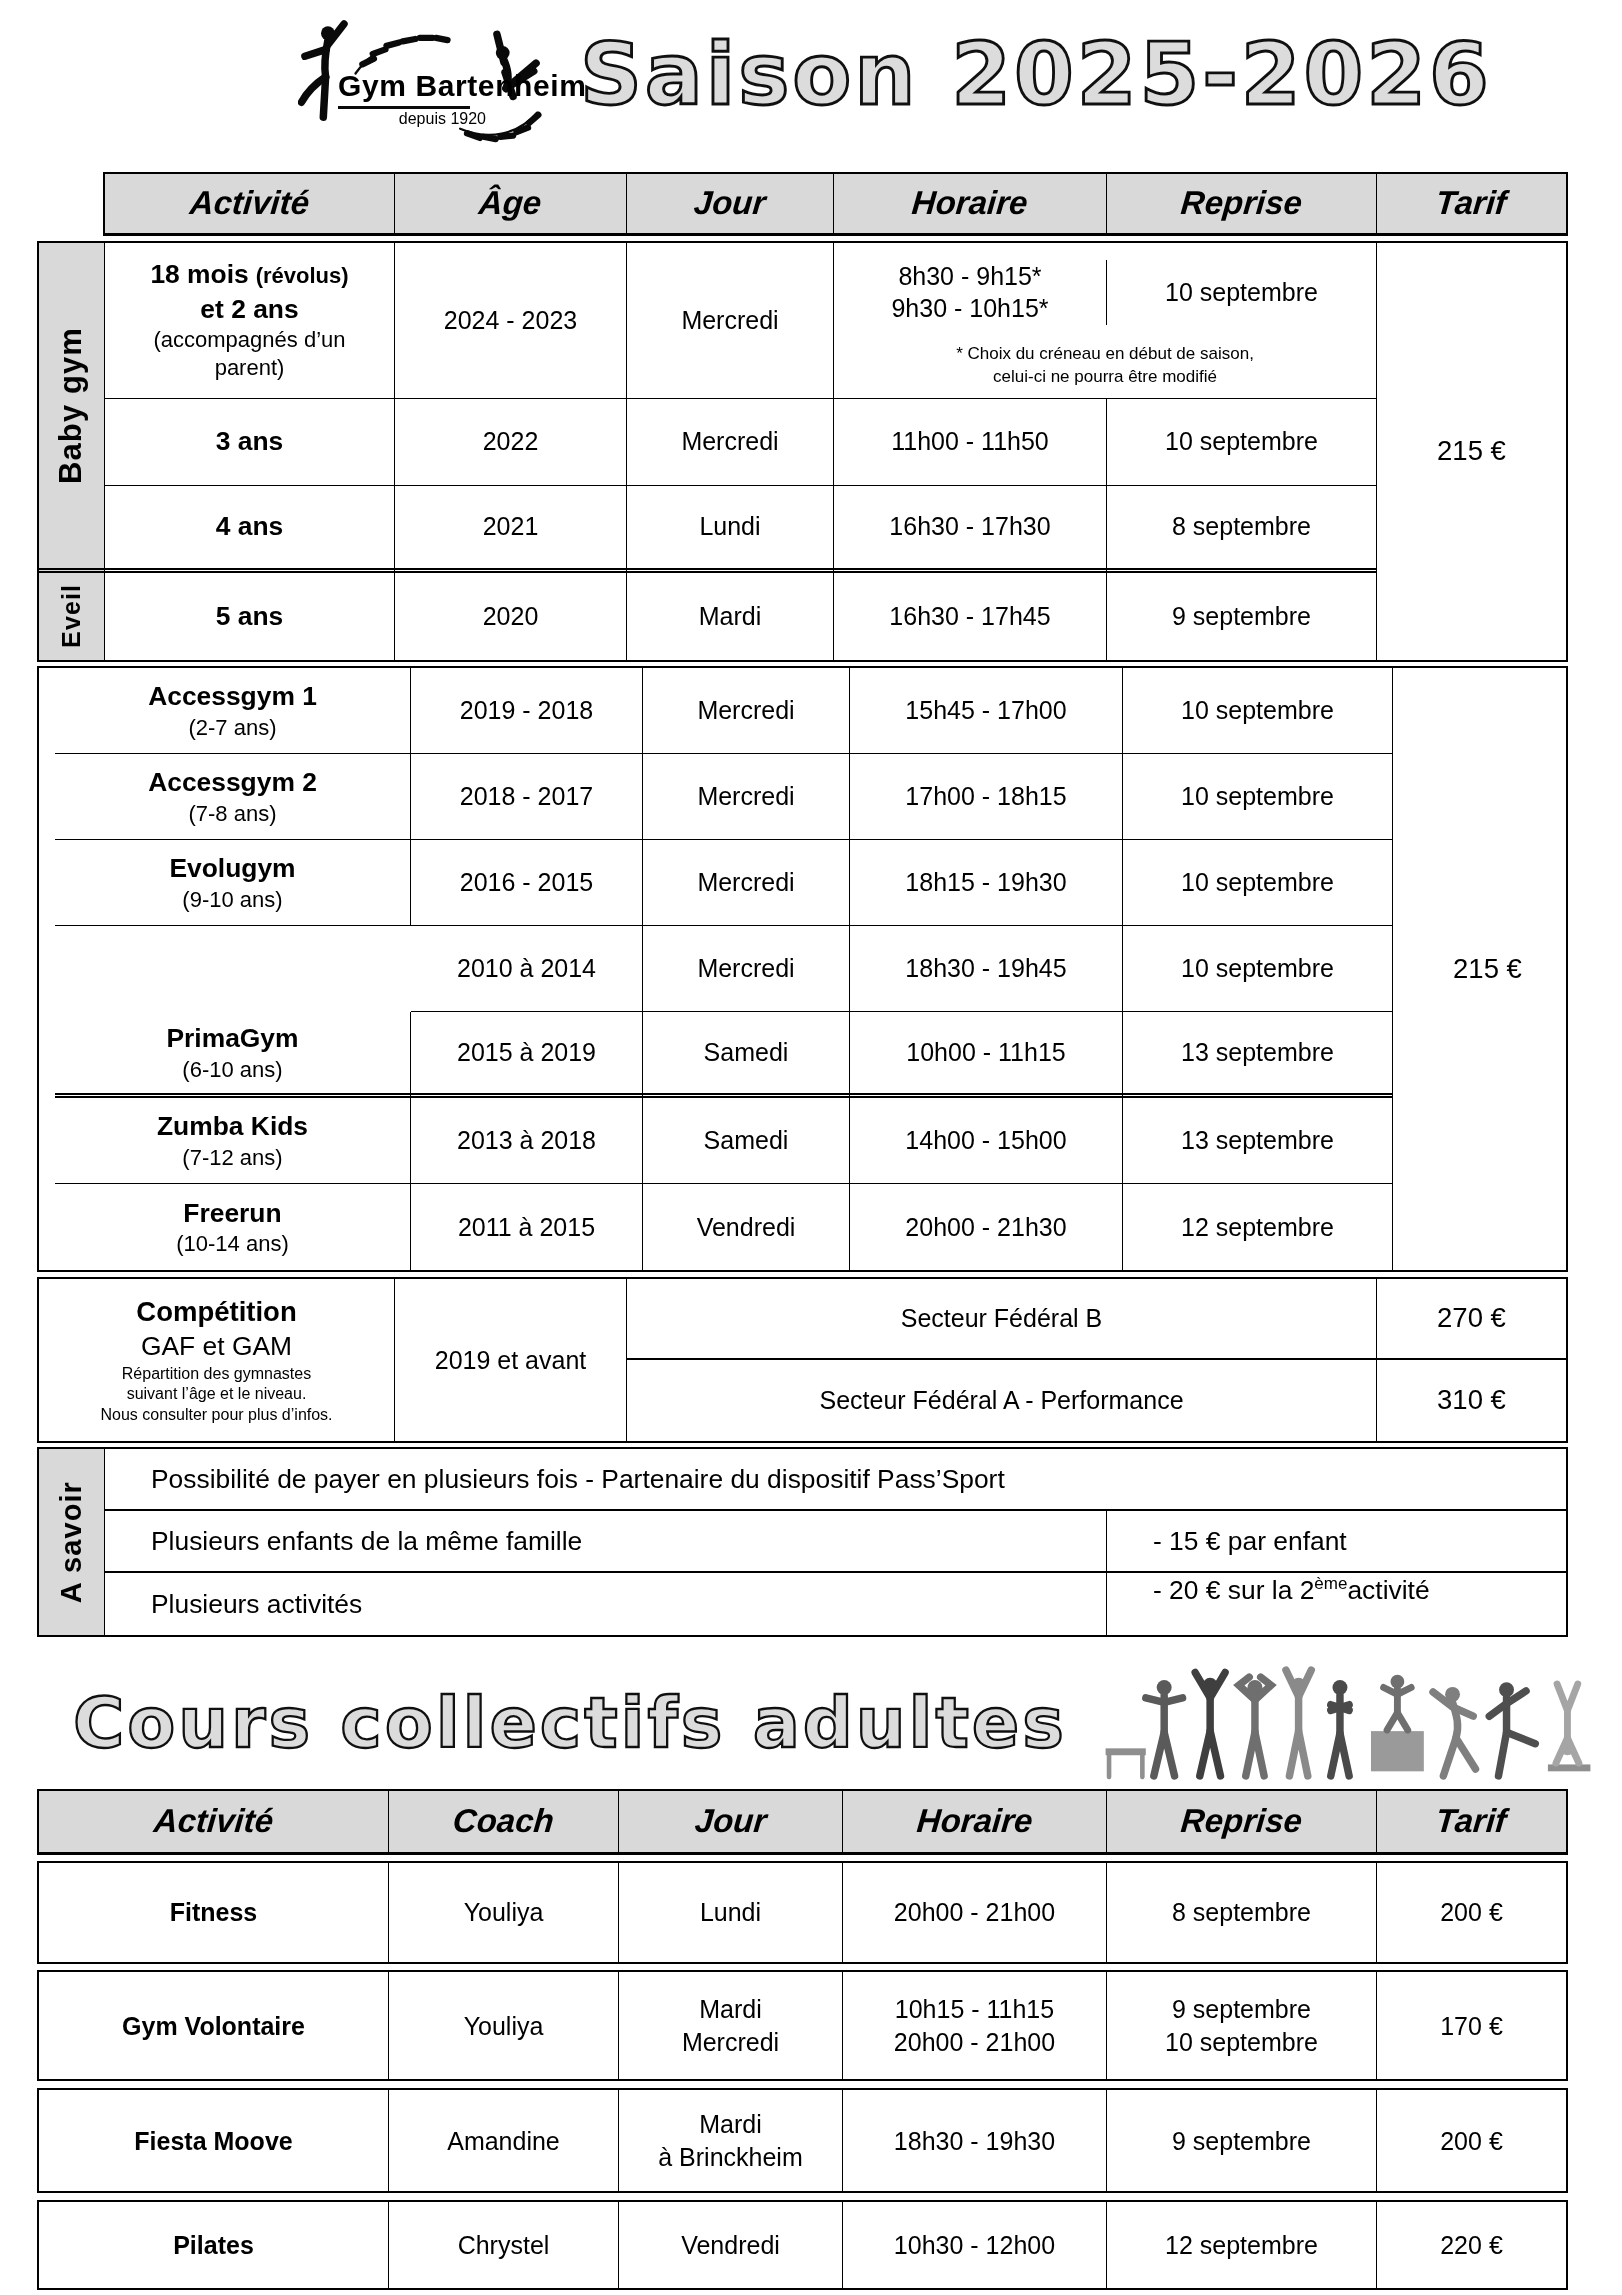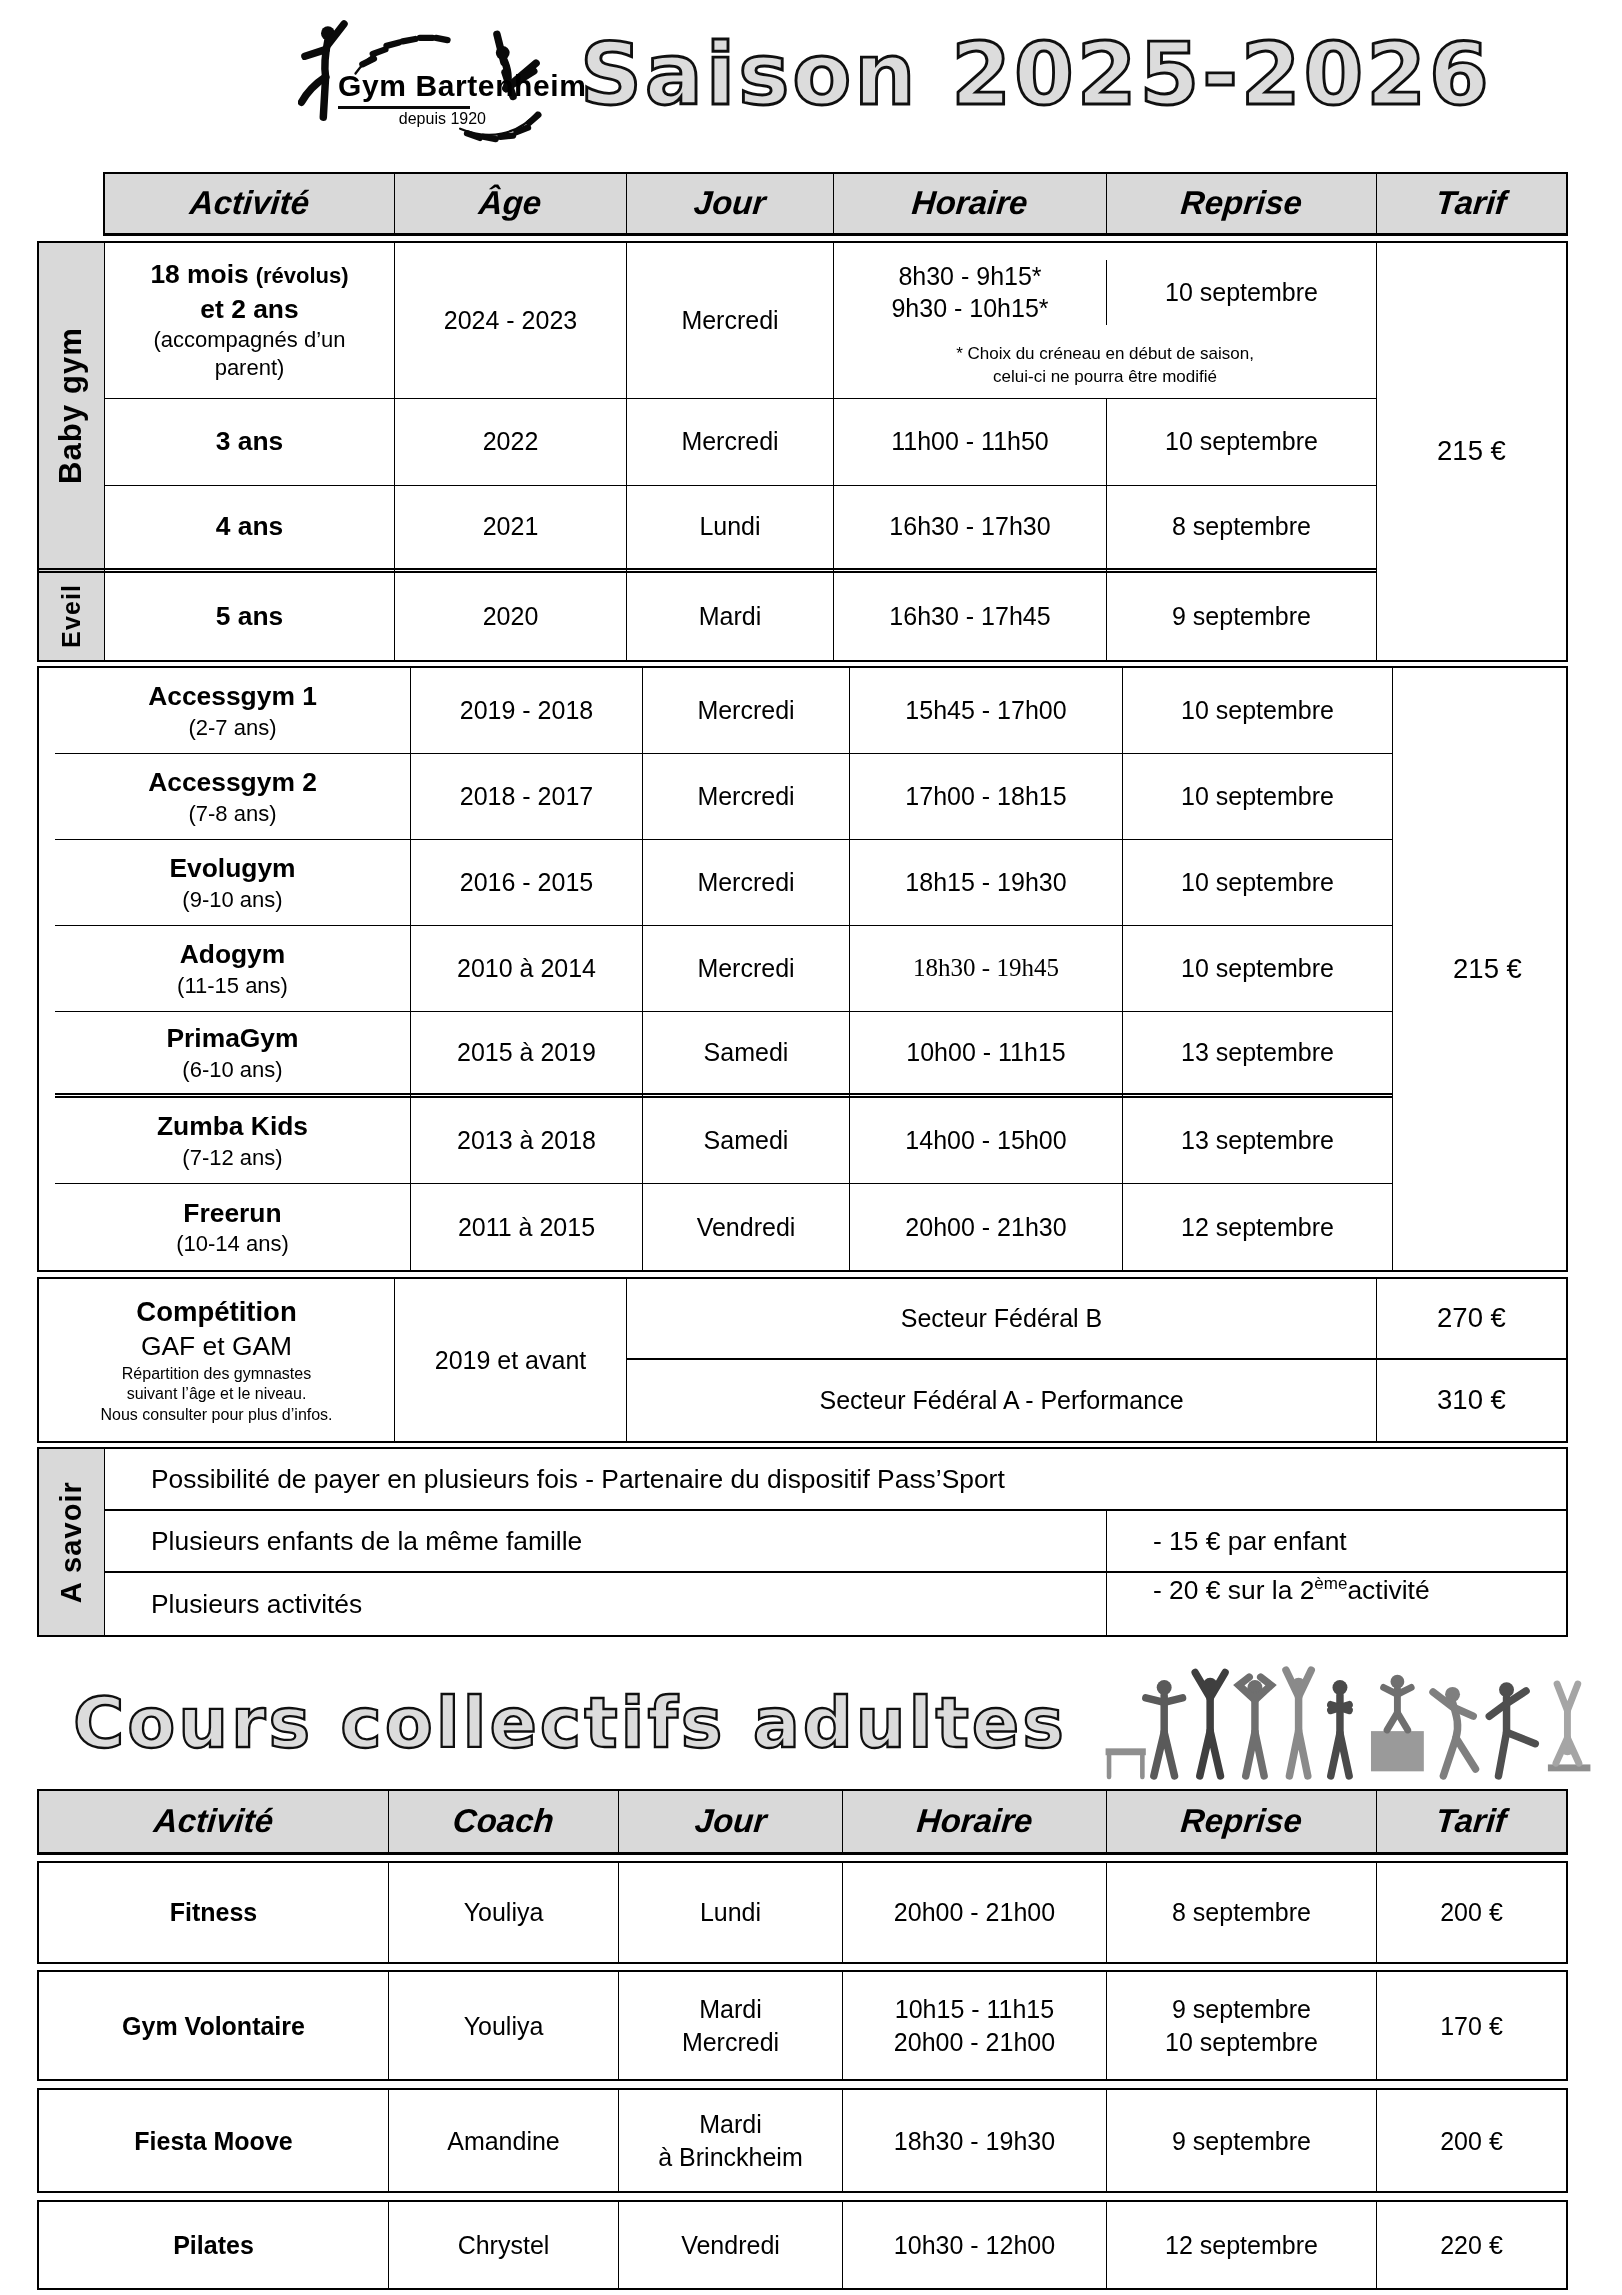--- a/index.html
+++ b/index.html
@@ -230,27 +230,23 @@
 
     <div class="cell" style="grid-area:3/1/4/3;">
       <div class="name">Evolugym</div>
       <div class="subline">(9-10 ans)</div>
     </div>
     <div class="cell" style="grid-area:3/3/4/4;">2016 - 2015</div>
     <div class="cell" style="grid-area:3/4/4/5;">Mercredi</div>
     <div class="cell" style="grid-area:3/5/4/6;">18h15 - 19h30</div>
     <div class="cell" style="grid-area:3/6/4/7;">10 septembre</div>
 
-    <div class="cell" style="grid-area:4/1/5/3;">
-      <div class="name">Adogym</div>
-      <div class="subline">(11-15 ans)</div>
-    </div>
     <div class="cell" style="grid-area:4/3/5/4;">2010 à 2014</div>
     <div class="cell" style="grid-area:4/4/5/5;">Mercredi</div>
-    <div class="cell" style="grid-area:4/5/5/6;font-family:Liberation Serif, serif;">18h30 - 19h45</div>
+    <div class="cell" style="grid-area:4/5/5/6;">18h30 - 19h45</div>
     <div class="cell" style="grid-area:4/6/5/7;">10 septembre</div>
 
     <div class="cell dbl" style="grid-area:5/1/6/3;">
       <div class="name">PrimaGym</div>
       <div class="subline">(6-10 ans)</div>
     </div>
     <div class="cell dbl" style="grid-area:5/3/6/4;">2015 à 2019</div>
     <div class="cell dbl" style="grid-area:5/4/6/5;">Samedi</div>
     <div class="cell dbl" style="grid-area:5/5/6/6;">10h00 - 11h15</div>
     <div class="cell dbl" style="grid-area:5/6/6/7;">13 septembre</div>

